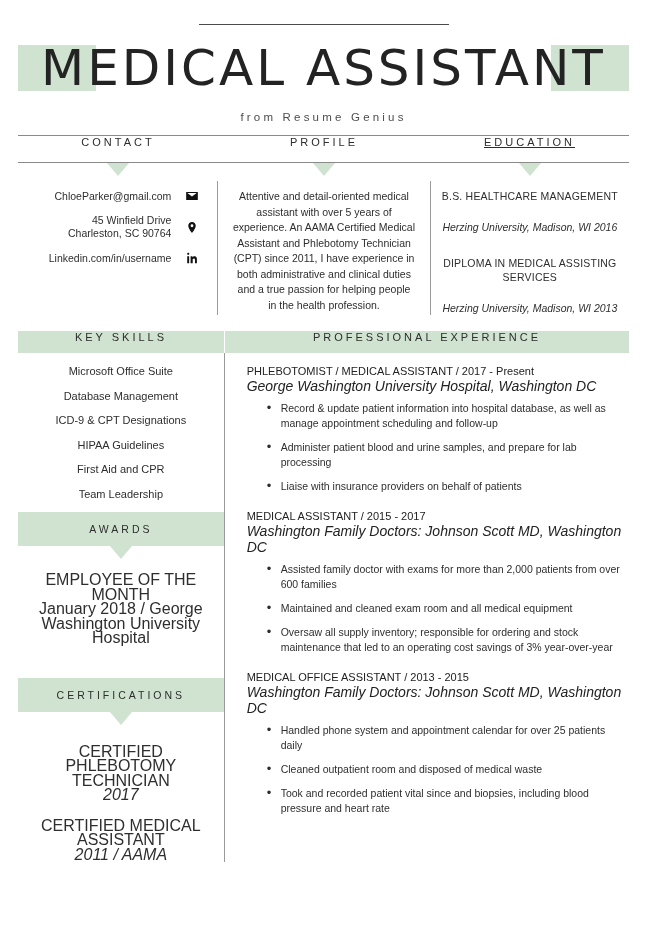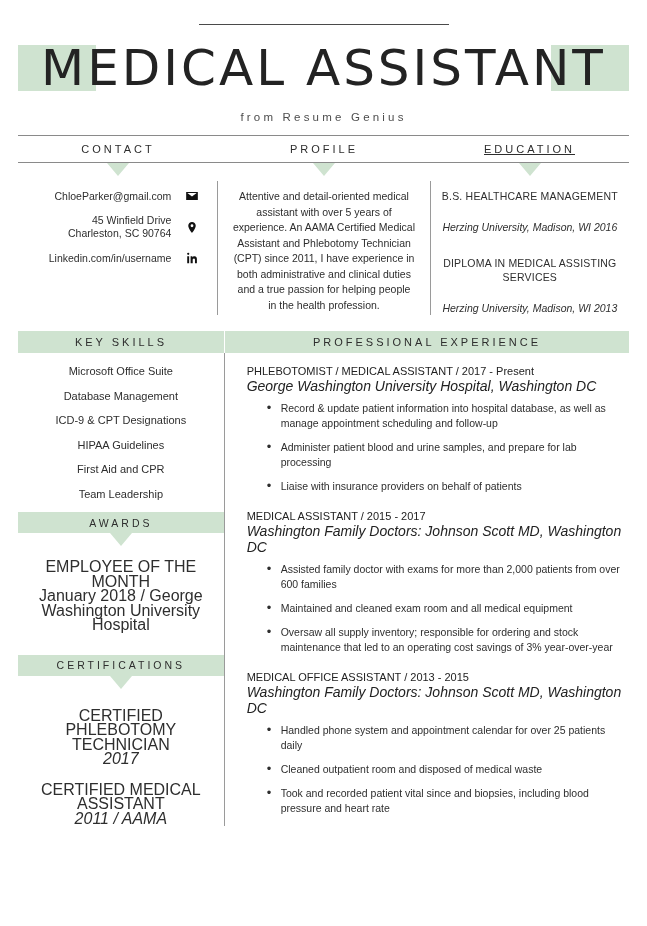--- a/index.html
+++ b/index.html
@@ -72,21 +72,20 @@
     margin-top: 6px;
     margin-bottom: 12px;
     font-weight: 400;
   }
 
   
   .band {
     background: #cfe3d0;
     height: 22px;
     display: flex;
-    align-items: center;
     position: relative;
   }
   .band-divider {
     width: 1px;
     background: #ffffff;
     height: 22px;
   }
   .band-cell {
     text-align: center;
     font-size: 11px;
@@ -190,21 +189,21 @@
     padding-top: 12px;
   }
   .skill-item {
     font-size: 11px;
     color: #2e2e2e;
     margin-bottom: 12.5px;
   }
 
   .sub-band {
     background: #cfe3d0;
-    height: 21px;
+    height: 34px;
     display: flex;
     align-items: center;
     justify-content: center;
     font-size: 10.5px;
     letter-spacing: 3px;
     color: #2d2d2d;
   }
 
   .award-block, .cert-block {
     text-align: center;
@@ -368,21 +367,21 @@
       </div>
 
       <div class="sub-band" style="margin-top:6px;">AWARDS</div>
       <div class="arrow" style="margin-top:0;"></div>
 
       <div class="award-block" style="margin-top:10px;">
         <div>EMPLOYEE OF THE MONTH</div>
         <div>January 2018 / George Washington University Hospital</div>
       </div>
 
-      <div class="sub-band" style="margin-top:22px;text-align:center;">CERTIFICATIONS</div>
+      <div class="sub-band" style="margin-top:32px;text-align:center;">CERTIFICATIONS</div>
       <div class="arrow" style="margin-top:0;"></div>
 
       <div class="cert-block" style="margin-top:16px;">
         <div>CERTIFIED PHLEBOTOMY TECHNICIAN</div>
         <div class="cert-italic">2017</div>
       </div>
       <div class="block-gap"></div>
       <div class="cert-block">
         <div>CERTIFIED MEDICAL ASSISTANT</div>
         <div class="cert-italic">2011 / AAMA</div>

